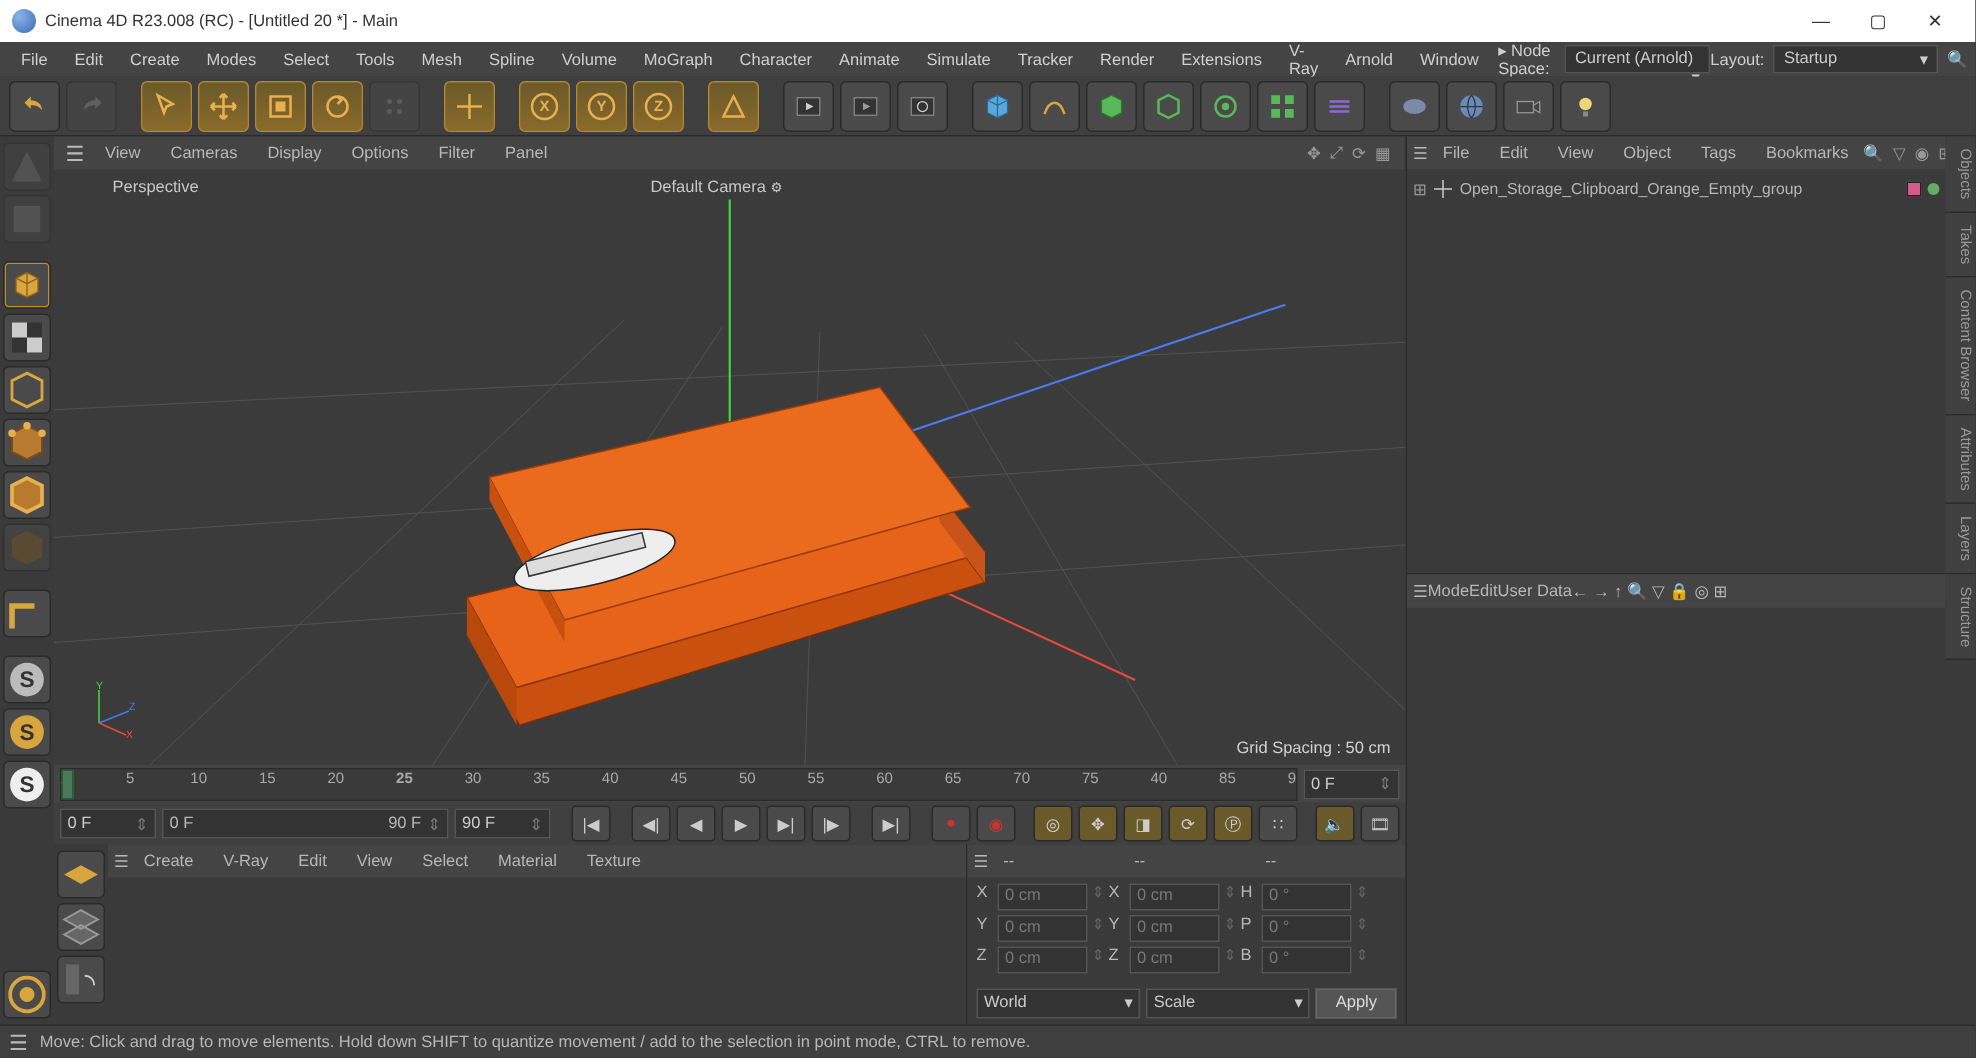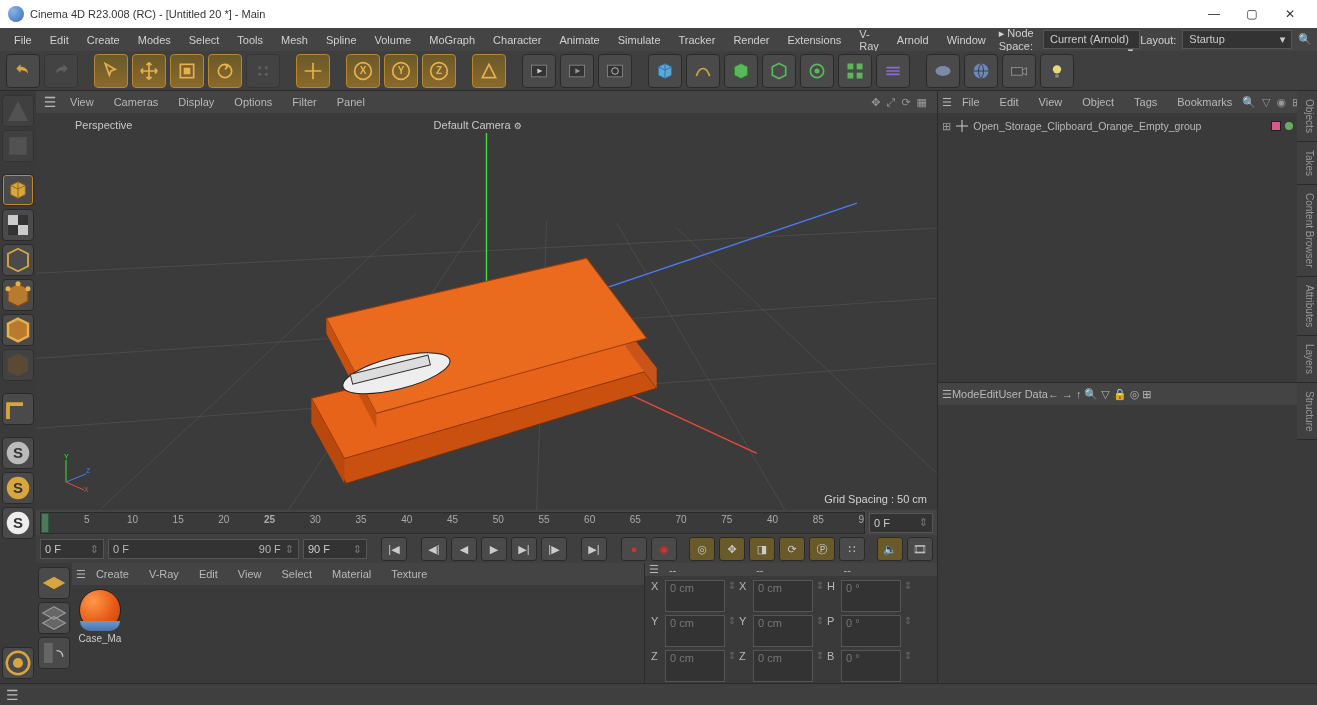--- a/index.html
+++ b/index.html
@@ -63,21 +63,21 @@
   .mat-body { flex:1; display:flex; align-items:flex-start; padding:4px; gap:4px; }
   .matslot { width:48px; text-align:center; }
   .matball { width:42px; height:42px; border-radius:50%; background: radial-gradient(circle at 32% 28%, #ff9a4a, #e85a16 55%, #b0430f); border:1px solid #222; margin: 0 auto; position:relative; }
   .matball::after { content:""; position:absolute; left:0; right:0; bottom:-1px; height:10px; background: linear-gradient(#6b98d2,#4a73a8); border-radius: 0 0 20px 20px; }
   .matname { font-size:10px; color:#ccc; margin-top:2px; overflow:hidden; white-space:nowrap; }
   .side-mat { width:36px; background:#3a3a3a; display:flex; flex-direction:column; gap:3px; padding:4px 2px;}
 
   .coord-panel { width: 292px; background:#3a3a3a; display:flex; flex-direction:column; }
   .coord-head { height:22px; background:#444; display:flex; align-items:center; padding:0 4px; gap:10px; }
   .coord-grid { flex:1; padding:4px 6px; display:grid; grid-template-columns: 12px 60px 10px 12px 60px 10px 12px 60px 10px; gap: 3px 2px; align-content:start; font-size:11px;}
-  .cval { background:#333; border:1px solid #555; height:32px; padding:1px 4px; color:#777; }
+  .cval { background:#333; border:1px solid #555; height:18px; padding:1px 4px; color:#777; }
   .carrows { color:#666; font-size:10px; text-align:center; }
   .coord-foot { display:flex; gap:4px; padding:4px 6px; }
   .csel { flex:1; background:#333; border:1px solid #555; height:20px; color:#ccc; padding:2px 4px; }
   .apply { background:#555; border:1px solid #666; height:20px; padding:2px 12px; color:#ddd; }
 
   
   .right { width: 360px; display:flex; flex-direction:column; background:#3a3a3a; border-left:1px solid #2a2a2a;}
   .obj-menubar { height:22px; background:#444; display:flex; align-items:center; padding:0 4px; }
   .obj-menubar .vm { padding:3px 10px; }
   .obj-menubar .om-icons { margin-left:auto; display:flex; gap:6px; color:#999; padding-right:4px; }
@@ -541,26 +541,20 @@
         <div class="mat-menubar">
           <span class="ham">☰</span>
           <span class="vm">Create</span>
           <span class="vm">V-Ray</span>
           <span class="vm">Edit</span>
           <span class="vm">View</span>
           <span class="vm">Select</span>
           <span class="vm">Material</span>
           <span class="vm">Texture</span>
         </div>
-        <div class="mat-body">
-          <div class="matslot">
-            <div class="matball"></div>
-            <div class="matname">Case_Ma</div>
-          </div>
-        </div>
       </div>
       <div class="coord-panel">
         <div class="coord-head">
           <span class="ham">☰</span>
           <span>--</span>
           <span style="margin-left:70px">--</span>
           <span style="margin-left:70px">--</span>
         </div>
         <div class="coord-grid" id="coordgrid">
             <div>X</div>
@@ -652,13 +646,14 @@
     <div class="vtab">Takes</div>
     <div class="vtab">Content Browser</div>
     <div class="vtab">Attributes</div>
     <div class="vtab">Layers</div>
     <div class="vtab">Structure</div>
   </div>
 </div>
 
 <div class="status">
   <span class="ham-small">☰</span>
+  <span>Move: Click and drag to move elements. Hold down SHIFT to quantize movement / add to the selection in point mode, CTRL to remove.</span>
 </div>
 
 </body></html>

